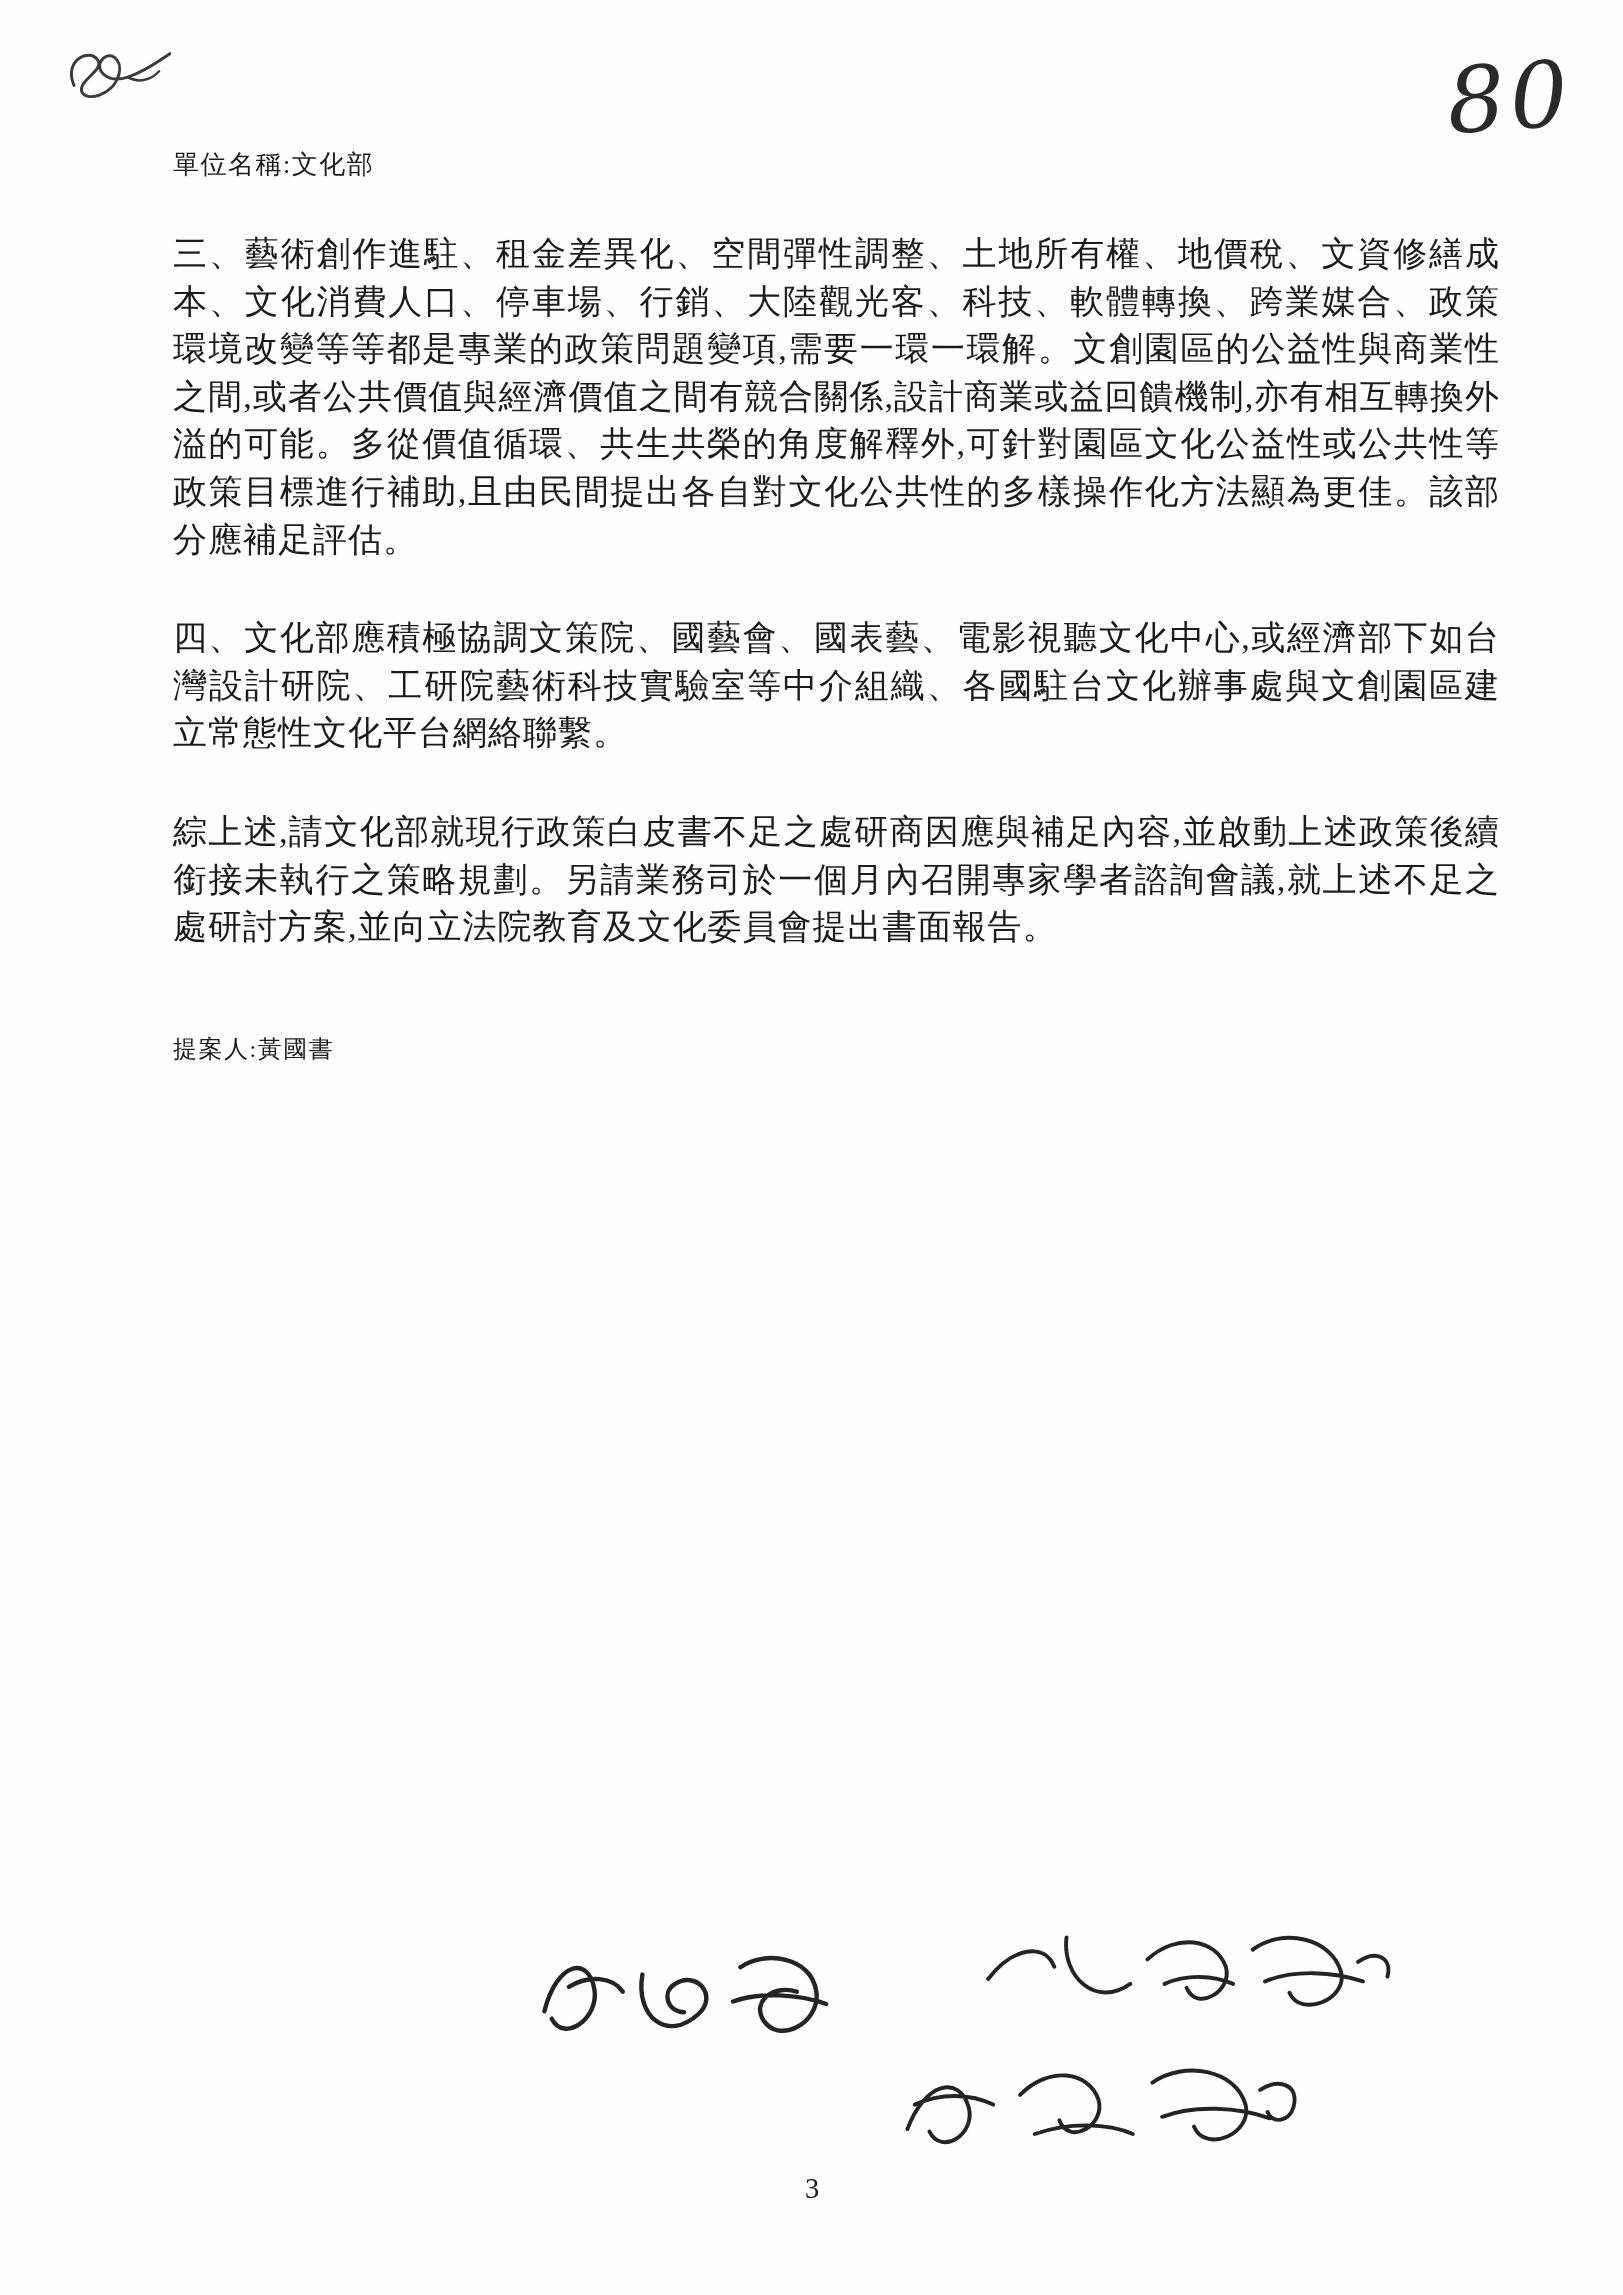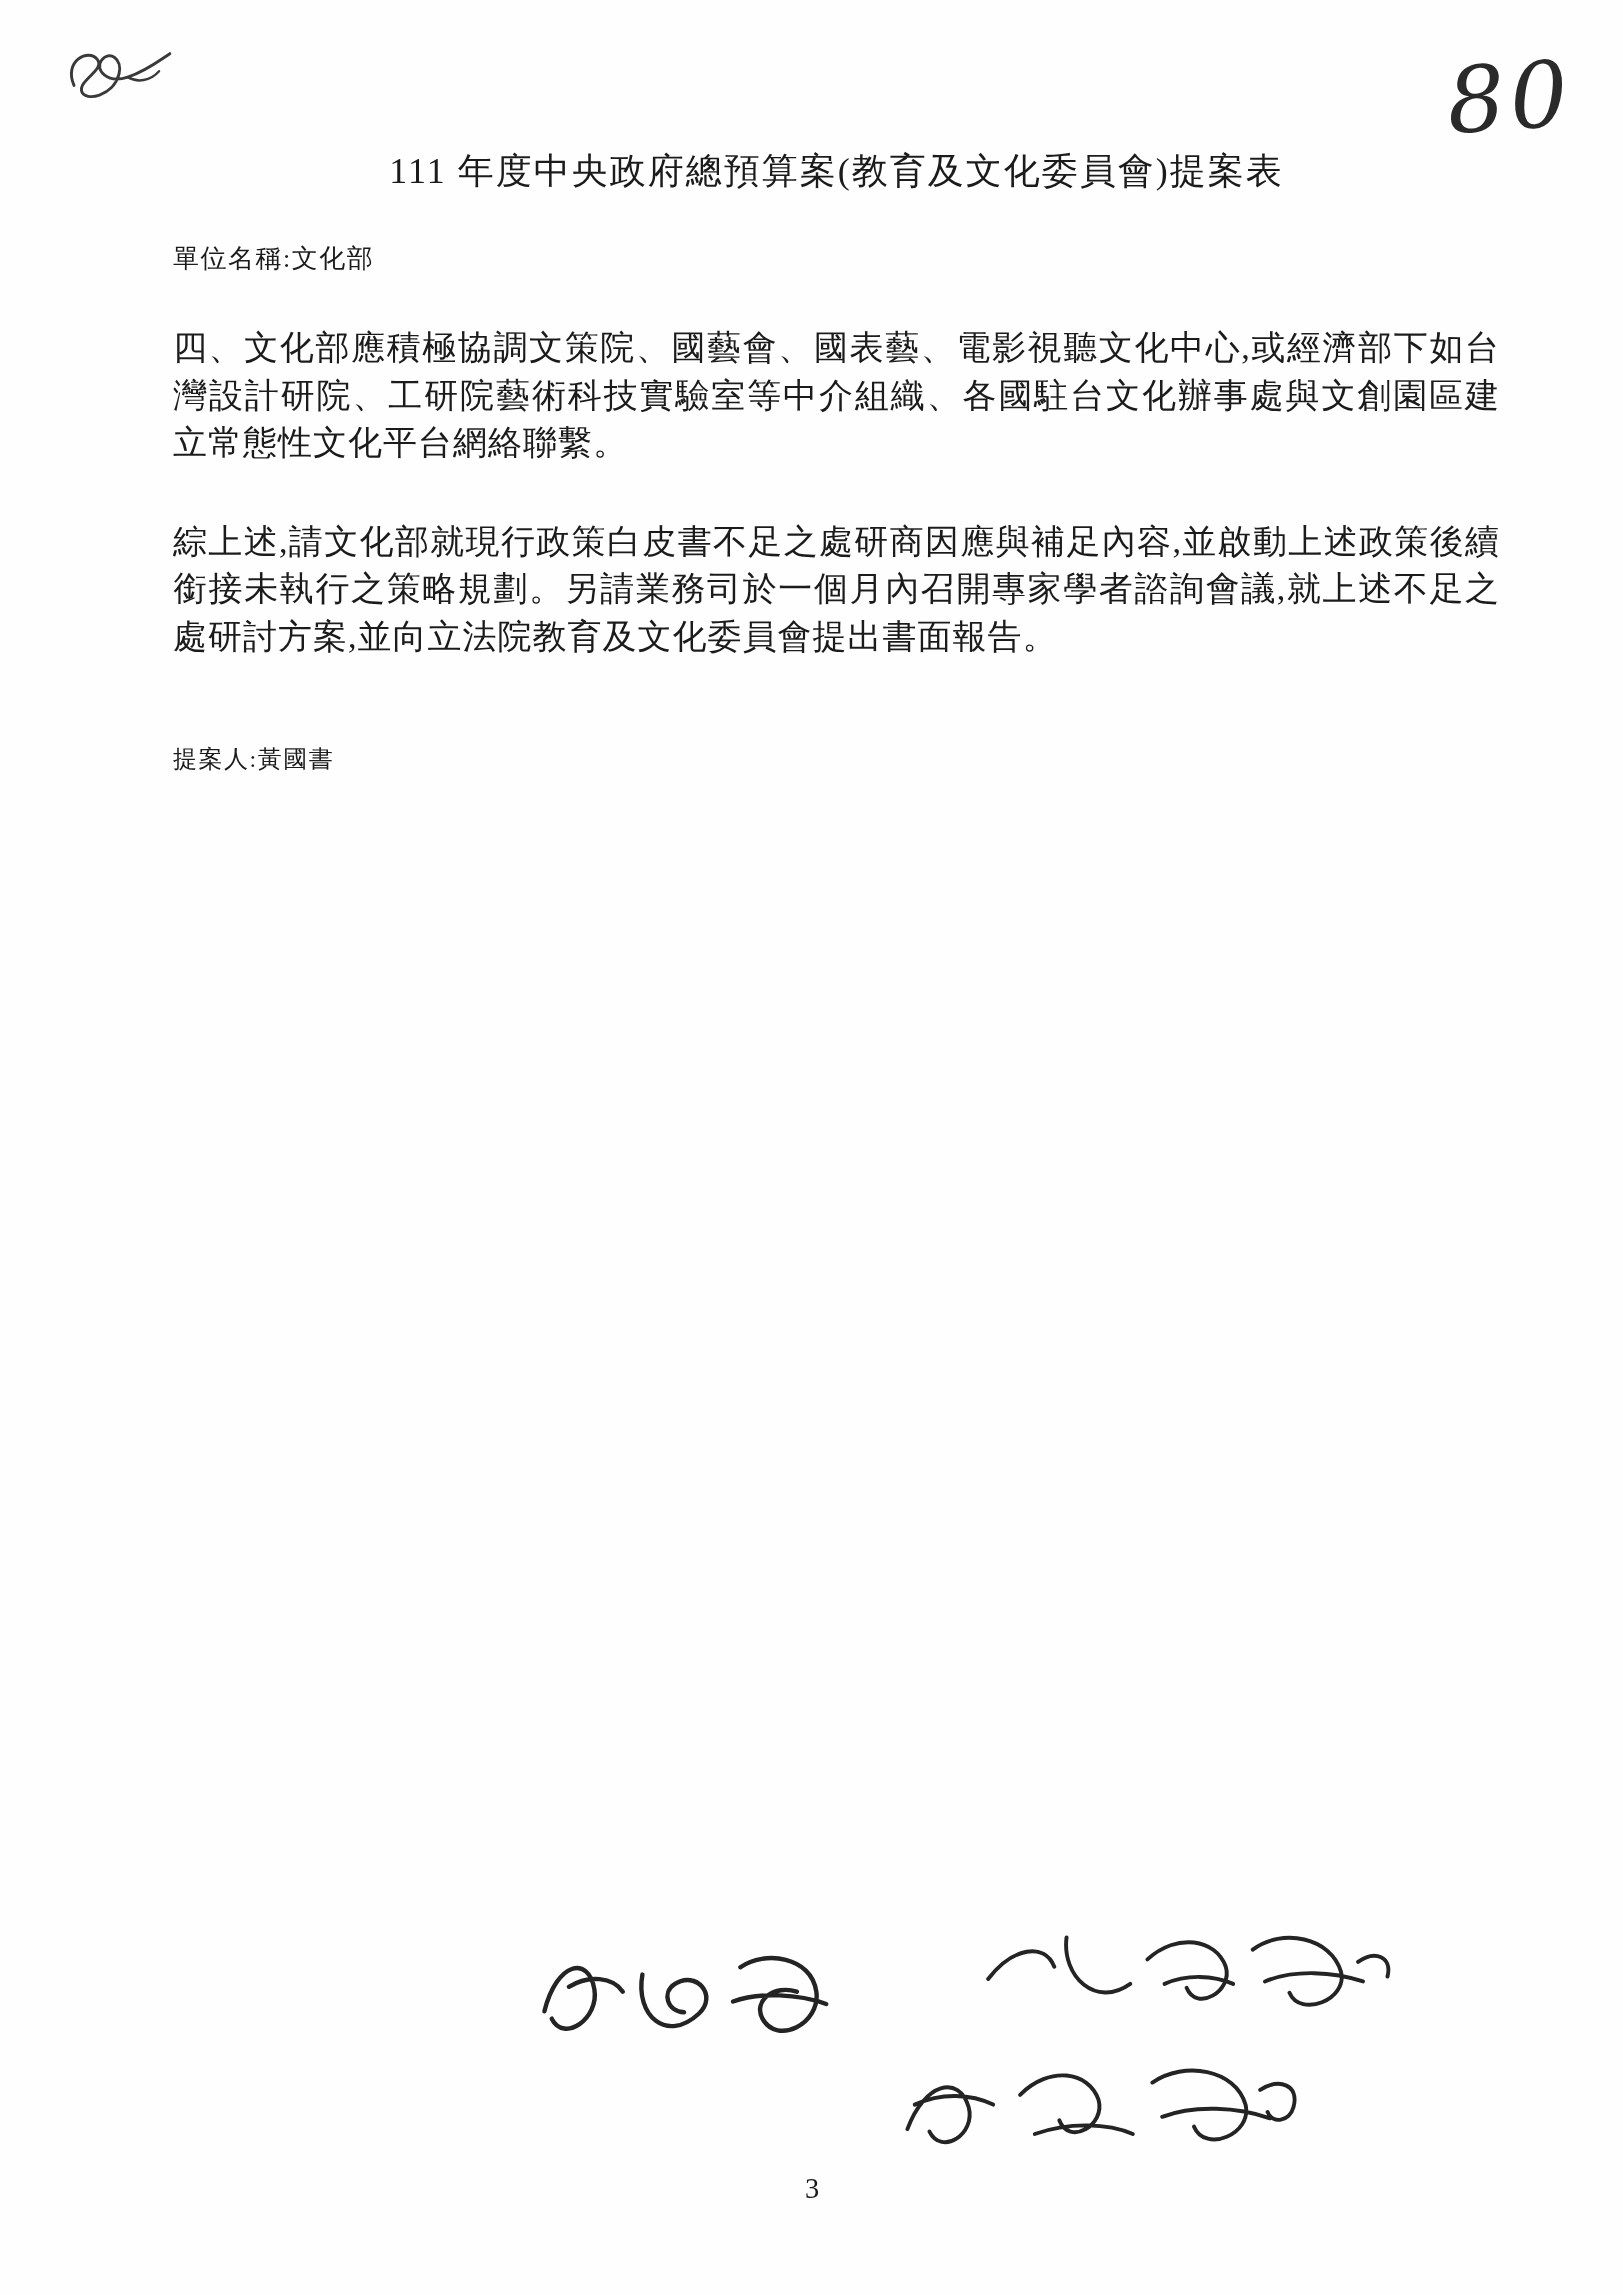--- a/index.html
+++ b/index.html
@@ -109,28 +109,28 @@
 
   <svg class="scribble-tl" width="128" height="88" viewBox="0 0 260 180">
     <path stroke-width="6" d="M40,95 C18,45 70,18 88,42 C104,64 48,84 56,108 C63,128 120,118 132,72 C140,40 112,22 96,44 C82,63 108,92 150,78 C190,64 214,44 236,30"></path>
     <path stroke-width="5" d="M150,78 C170,90 196,86 214,66"></path>
   </svg>
 
   <div class="hand-80">80</div>
 
   <main class="content">
 
-    <h1 class="doc-title">111 年度中央政府總預算案(教育及文化委員會)提案表</h1>
 
     <p class="unit">單位名稱:文化部</p>
 
 
 
 
 
+    <p class="block">三、藝術創作進駐、租金差異化、空間彈性調整、土地所有權、地價稅、文資修繕成本、文化消費人口、停車場、行銷、大陸觀光客、科技、軟體轉換、跨業媒合、政策環境改變等等都是專業的政策問題變項,需要一環一環解。文創園區的公益性與商業性之間,或者公共價值與經濟價值之間有競合關係,設計商業或益回饋機制,亦有相互轉換外溢的可能。多從價值循環、共生共榮的角度解釋外,可針對園區文化公益性或公共性等政策目標進行補助,且由民間提出各自對文化公共性的多樣操作化方法顯為更佳。該部分應補足評估。</p>
 
     <p class="block">四、文化部應積極協調文策院、國藝會、國表藝、電影視聽文化中心,或經濟部下如台灣設計研院、工研院藝術科技實驗室等中介組織、各國駐台文化辦事處與文創園區建立常態性文化平台網絡聯繫。</p>
 
     <p class="block">綜上述,請文化部就現行政策白皮書不足之處研商因應與補足內容,並啟動上述政策後續銜接未執行之策略規劃。另請業務司於一個月內召開專家學者諮詢會議,就上述不足之處研討方案,並向立法院教育及文化委員會提出書面報告。</p>
 
     <div class="proposer-row">
       <span>提案人:黃國書</span>
     </div>
 
   </main>

